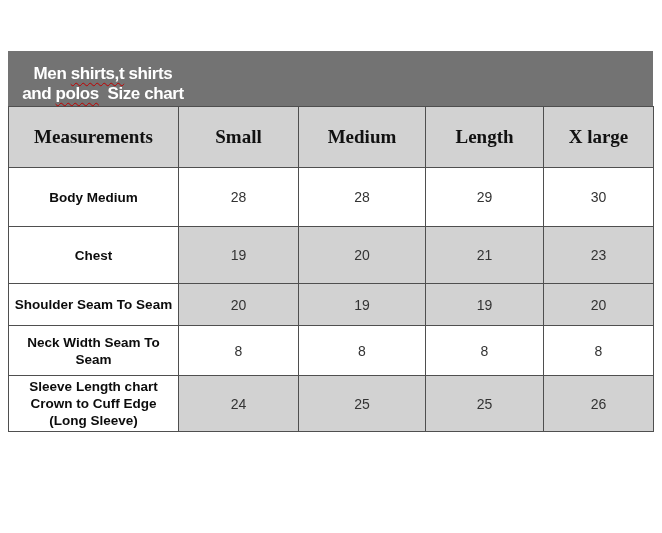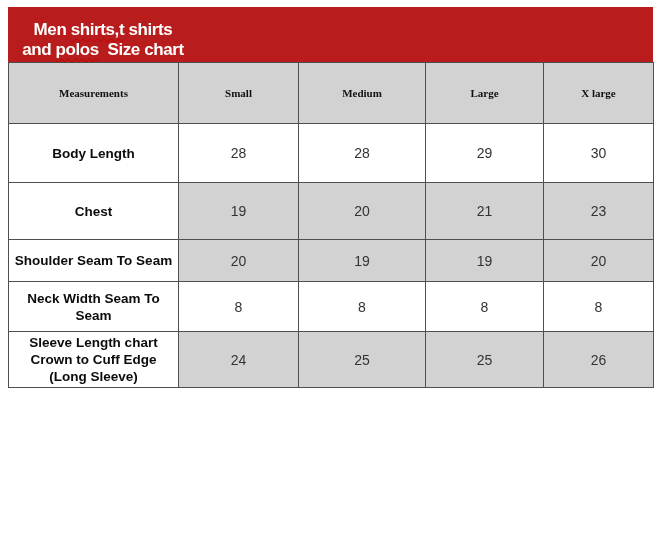--- a/index.html
+++ b/index.html
@@ -11,23 +11,24 @@
   }
   .doc-wrap {
     position: absolute;
     left: 8px; top: 7px;
     width: 645px;
   }
   
   .titlebar {
     width: 645px;
     height: 55px;
-    background: #b91c1c;
+    background: #737373;
     display: flex;
     align-items: flex-end;
+    margin-top: 44px;
   }
   .title-block {
     width: 190px;
     text-align: center;
     padding-bottom: 2px;
     color: #ffffff;
     font-weight: bold;
     font-size: 17px;
     line-height: 20px;
     letter-spacing: -0.4px;
@@ -48,21 +49,21 @@
   table.size-chart th, table.size-chart td {
     border: 1px solid #4f4f4f;
     text-align: center;
     vertical-align: middle;
     overflow: hidden;
   }
   table.size-chart th {
     background: #d2d2d2;
     font-family: "Liberation Serif", serif;
     font-weight: bold;
-    font-size: 11px;
+    font-size: 19px;
     color: #111111;
     padding: 2px 4px;
   }
   td.label {
     font-weight: bold;
     font-size: 13.5px;
     line-height: 17px;
     color: #0c0c0c;
     padding: 2px 4px;
   }
@@ -91,27 +92,27 @@
       <col style="width:120px">
       <col style="width:127px">
       <col style="width:118px">
       <col style="width:110px">
     </colgroup>
     <thead>
       <tr style="height:61px">
         <th>Measurements</th>
         <th>Small</th>
         <th>Medium</th>
-        <th>Large</th>
+        <th>Length</th>
         <th>X large</th>
       </tr>
     </thead>
     <tbody>
       <tr style="height:59px">
-        <td class="label">Body Length</td>
+        <td class="label">Body Medium</td>
         <td class="val">28</td>
         <td class="val">28</td>
         <td class="val">29</td>
         <td class="val">30</td>
       </tr>
       <tr style="height:57px" class="shaded">
         <td class="label">Chest</td>
         <td class="val">19</td>
         <td class="val">20</td>
         <td class="val">21</td>

